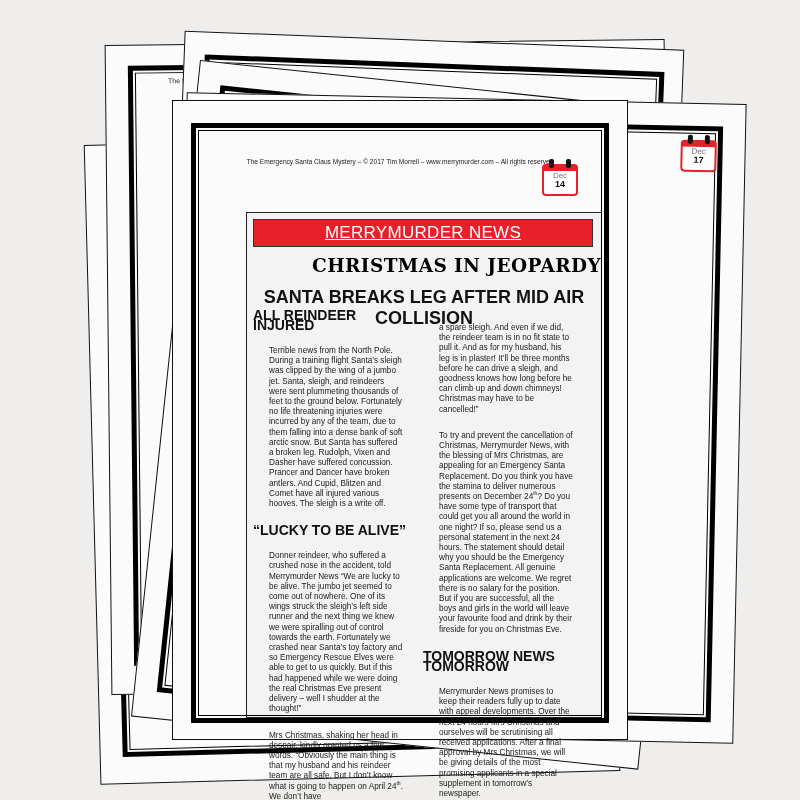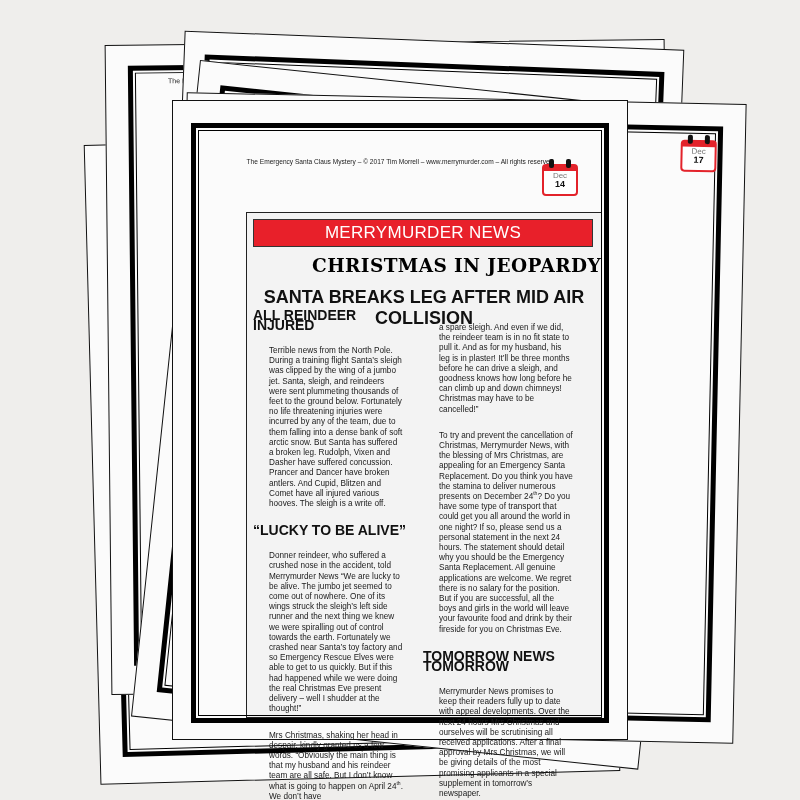--- a/index.html
+++ b/index.html
@@ -43,21 +43,21 @@
   .calendar .month { font-size: 8px; color: #777; margin-top: 1px; display: block; }
   .calendar .day { font-size: 9px; font-weight: bold; color: #111; display: block; }
 
   #article {
     position: absolute; left: 50px; top: 84px; width: 356px; height: 506px;
     background: #f3f3f3; border: 1.5px solid #222;
   }
   .masthead {
     position: absolute; left: 6px; top: 6px; width: 340px; height: 28px;
     background: #e8202a; border: 1px solid #333;
-    color: #fff; font-size: 17px; text-align: center; line-height: 26px; letter-spacing: 0.3px;
+    color: #fff; font-size: 17px; text-align: center; line-height: 26px; letter-spacing: 0.3px; text-decoration: underline;
   }
   .headline {
     position: absolute; left: 0; right: 0; top: 42px; text-align: right;
     font-family: "DejaVu Serif", serif; font-weight: 900; font-size: 18.5px; color: #000; letter-spacing: 0.4px;
   }
   .subhead {
     position: absolute; left: 0; right: 0; top: 74px; text-align: center;
     font-size: 18px; font-weight: bold; color: #111;
   }
   .col {

